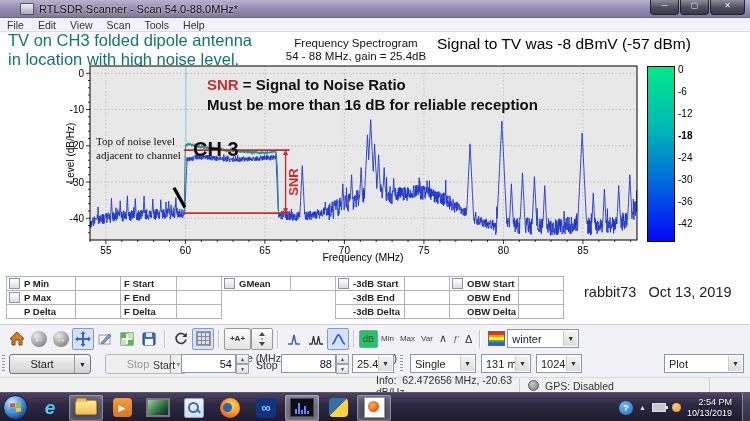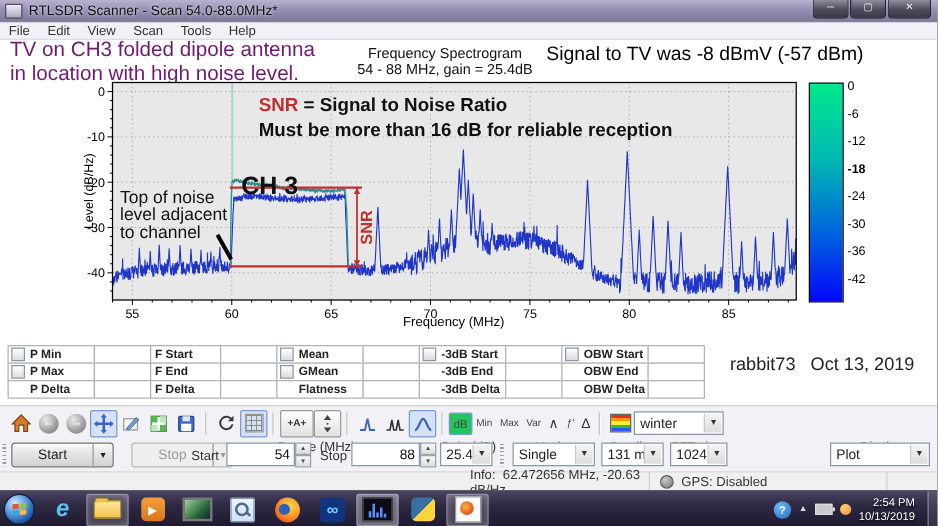--- a/index.html
+++ b/index.html
@@ -1,40 +1,40 @@
 <!DOCTYPE html>
 <html><head>
 <meta charset="utf-8">
 <style>
   html,body{margin:0;padding:0;background:#555;}
   #screen{position:relative;width:750px;height:421px;background:#fff;overflow:hidden;
           font-family:"Liberation Sans",sans-serif;}
   
   .titlebar{position:absolute;top:0;left:0;right:0;height:18px;
     background:linear-gradient(180deg,#b9b2cf 0%,#978fb4 45%,#7f7899 100%);
-    display:flex;align-items:center;padding:0 4px;box-sizing:border-box;border-bottom:1px solid #6b6584;}
+    display:flex;align-items:center;padding:0 20px;box-sizing:border-box;border-bottom:1px solid #6b6584;}
   .appicon{width:12px;height:10px;border:1px solid #555;background:linear-gradient(#eef,#aab);border-radius:1px;}
   .title-text{font-size:11px;color:#111;margin-left:5px;text-shadow:0 0 3px rgba(255,255,255,.85);white-space:nowrap;}
   .winbtns{position:absolute;right:5px;top:0;display:flex;}
   .winbtn{width:27px;height:14px;margin-left:1px;background:linear-gradient(#8d8d9d,#4c4c5c 55%,#393947);
     border:1px solid #23232e;border-top:none;border-radius:0 0 4px 4px;color:#eee;font-size:8px;
     line-height:12px;text-align:center;}
   .winbtn.close{width:33px;}
   
   .menubar{position:absolute;top:18px;left:0;right:0;height:13px;background:#f3f1f8;
     border-bottom:1px solid #dddbe6;display:flex;align-items:center;font-size:10.5px;color:#333;}
   .menubar span{padding:0 7px;}
   
-  .note1{position:absolute;left:8px;top:31px;font-size:16.5px;color:#701a75;line-height:19px;}
+  .note1{position:absolute;left:8px;top:31px;font-size:16.5px;color:#0f766e;line-height:19px;}
   .chart-title{position:absolute;left:250px;top:37px;width:212px;text-align:center;font-size:11.5px;color:#111;line-height:13px;}
   .right-note{position:absolute;left:437px;top:35px;font-size:15.5px;color:#000;}
   .snr-line{position:absolute;font-weight:bold;font-size:15px;color:#111;white-space:nowrap;}
   .snr-red{color:#c22f2f;}
   .ch3{position:absolute;left:193px;top:138px;font-weight:bold;font-size:20px;color:#111;}
-  .noise-note{position:absolute;left:96px;top:150px;width:86px;font-size:14px;line-height:14px;color:#111;}
+  .noise-note{position:absolute;left:96px;top:134px;width:86px;font-size:11px;line-height:14px;color:#111;font-family:Liberation Serif, serif;}
   .rabbit{position:absolute;left:584px;top:284px;font-size:14.5px;color:#222;}
   
   .colorbar{position:absolute;left:647px;top:66px;width:26px;height:174px;border:1px solid #000;
     background:linear-gradient(180deg,#00e88c 0%,#00b8b4 35%,#0060e0 70%,#0207fa 100%);}
   #colorbar-ticks{position:absolute;left:678px;top:66px;width:34px;height:180px;}
   .cbtick{position:absolute;left:0;font-size:10px;color:#000;}
   
   #meas-table{position:absolute;left:7px;top:277px;white-space:nowrap;font-size:0;}
   .mgroup{display:inline-block;vertical-align:top;}
   .mrow{display:flex;height:14px;}
@@ -326,35 +326,21 @@
         </div><div class="mrow">
           <div class="mlabel">
             <span>F Delta</span>
           </div>
           <div class="mvalue"></div>
         </div></div><div class="mgroup"><div class="mrow">
           <div class="mlabel withcb">
             <span class="cbwrap">
               <span class="cb"></span>
             </span>
-            <span>Mean</span>
-          </div>
-          <div class="mvalue"></div>
-        </div><div class="mrow">
-          <div class="mlabel withcb">
-            <span class="cbwrap">
-              <span class="cb"></span>
-            </span>
             <span>GMean</span>
-          </div>
-          <div class="mvalue"></div>
-        </div><div class="mrow">
-          <div class="mlabel withcb">
-            <span class="cbwrap"></span>
-            <span>Flatness</span>
           </div>
           <div class="mvalue"></div>
         </div></div><div class="mgroup"><div class="mrow">
           <div class="mlabel withcb">
             <span class="cbwrap">
               <span class="cb"></span>
             </span>
             <span>-3dB Start</span>
           </div>
           <div class="mvalue"></div>

